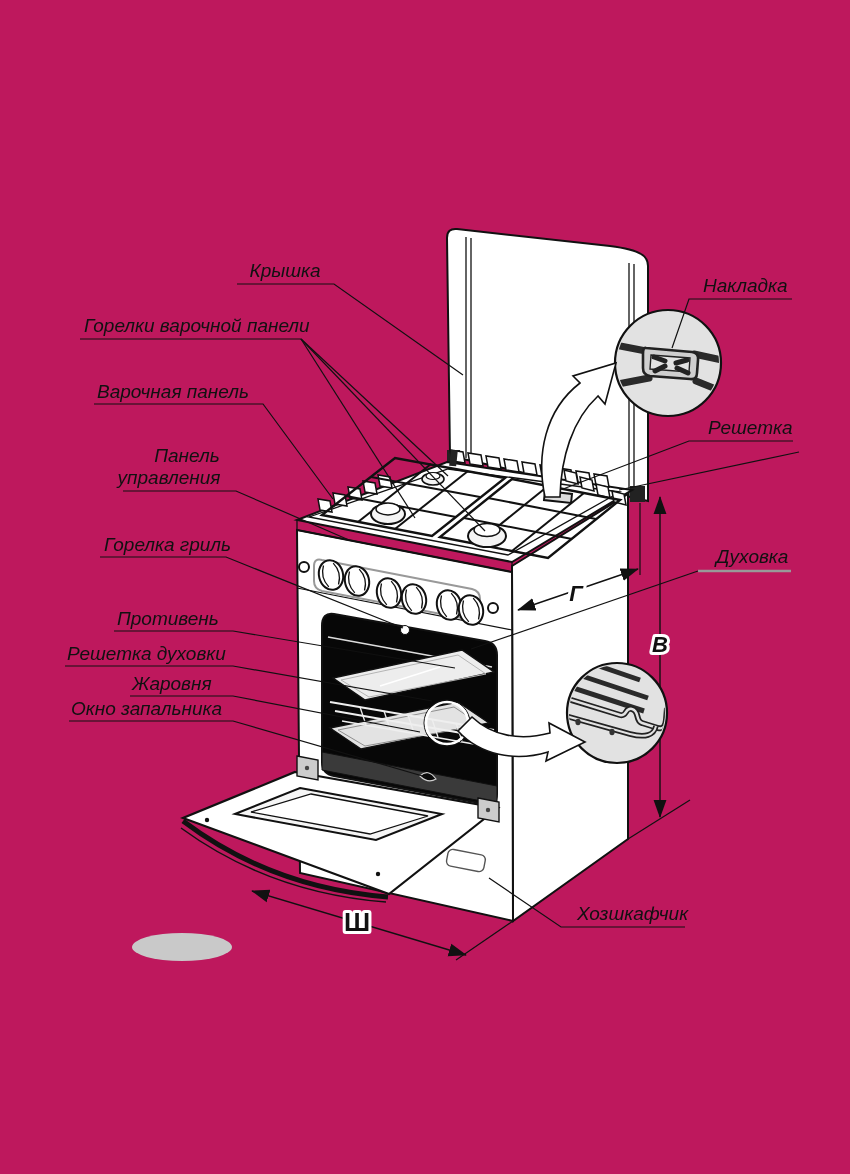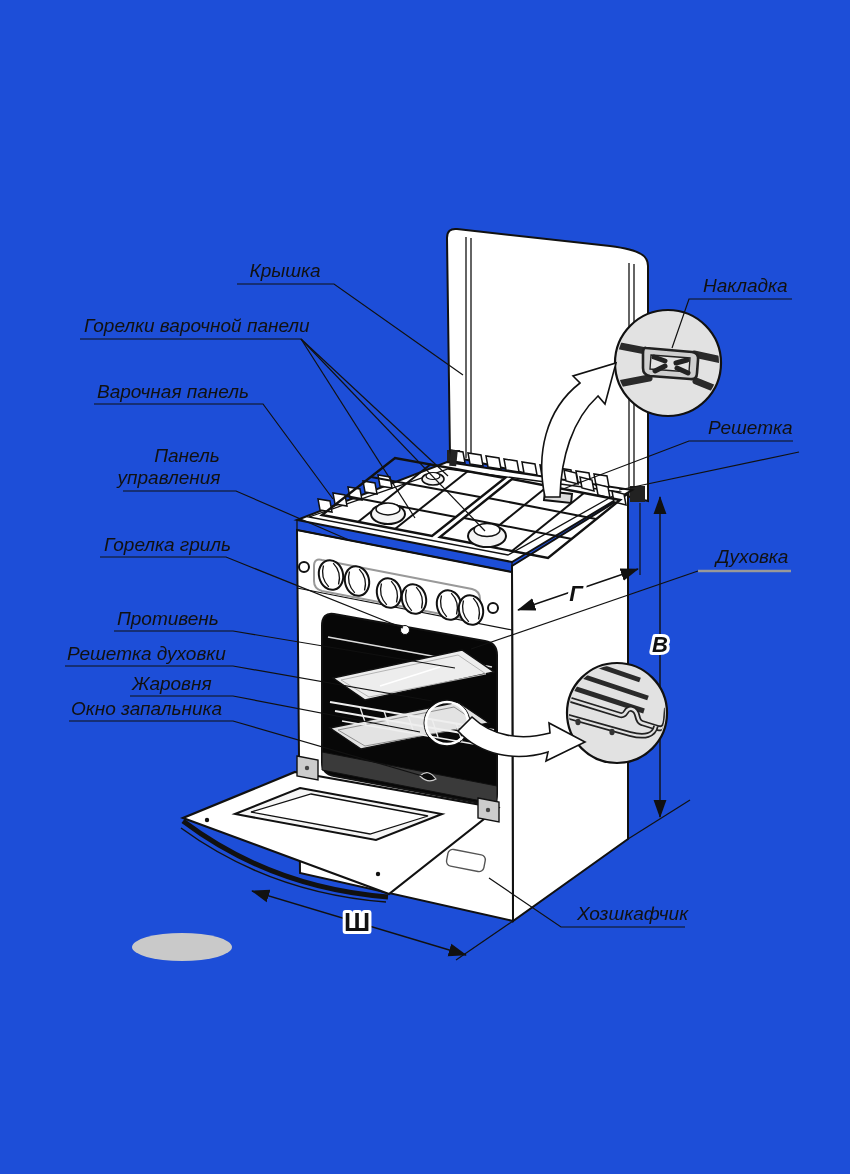--- a/index.html
+++ b/index.html
@@ -1,16 +1,16 @@
 <!DOCTYPE html>
 <html><head>
 <meta charset="utf-8">
 <style>
   html,body{margin:0;padding:0;background:#fff;}
-  .page{position:relative;width:850px;height:1174px;background:#1d4ed8;overflow:hidden;
+  .page{position:relative;width:850px;height:1174px;background:#be185d;overflow:hidden;
         font-family:"Liberation Sans",sans-serif;}
   svg{position:absolute;left:0;top:0;}
   text.lbl{font-family:"Liberation Sans",sans-serif;font-style:italic;font-size:19px;fill:#111;}
   text.dim{font-family:"Liberation Sans",sans-serif;font-style:italic;font-weight:bold;font-size:22px;fill:#111;
            paint-order:stroke;stroke:#fff;stroke-width:6px;stroke-linejoin:round;}
   text.dimU{font-family:"Liberation Sans",sans-serif;font-weight:bold;font-size:26px;fill:#111;
            paint-order:stroke;stroke:#fff;stroke-width:6px;stroke-linejoin:round;}
   .ln{stroke:#111;stroke-width:1.2;fill:none;}
   .ol{stroke:#111;stroke-width:2;fill:#fff;}
   .thin{stroke:#111;stroke-width:1.3;fill:none;}

